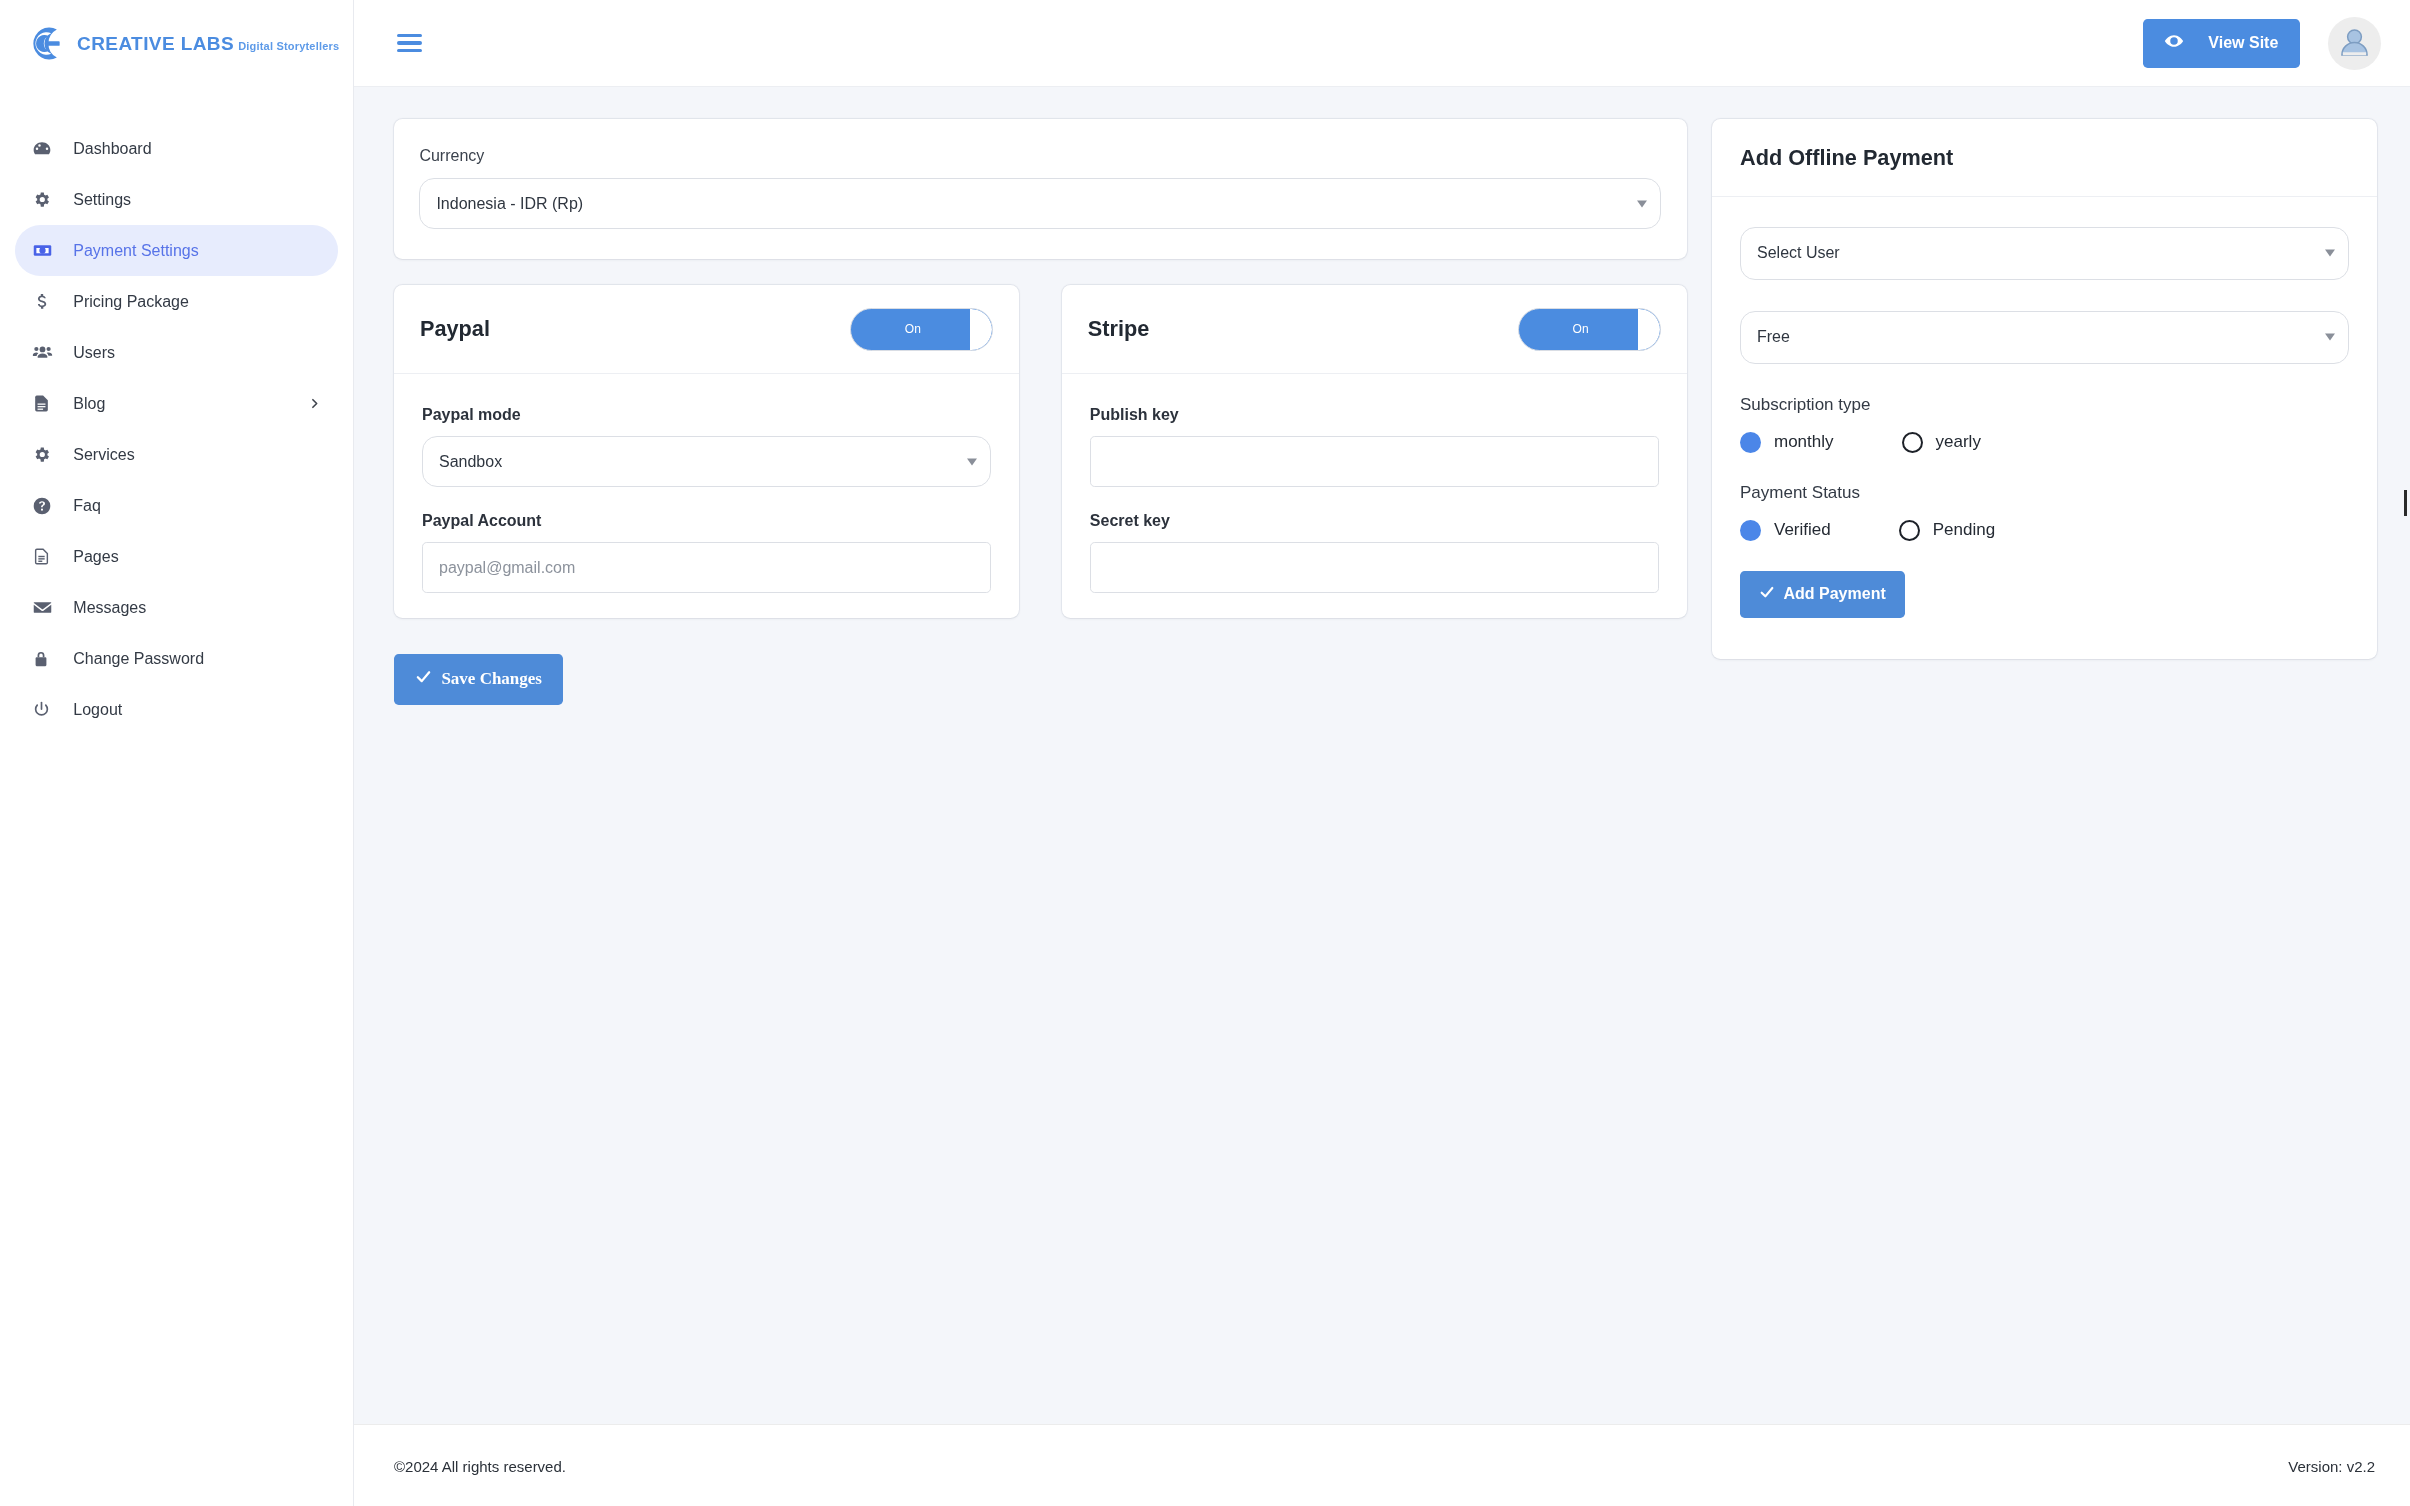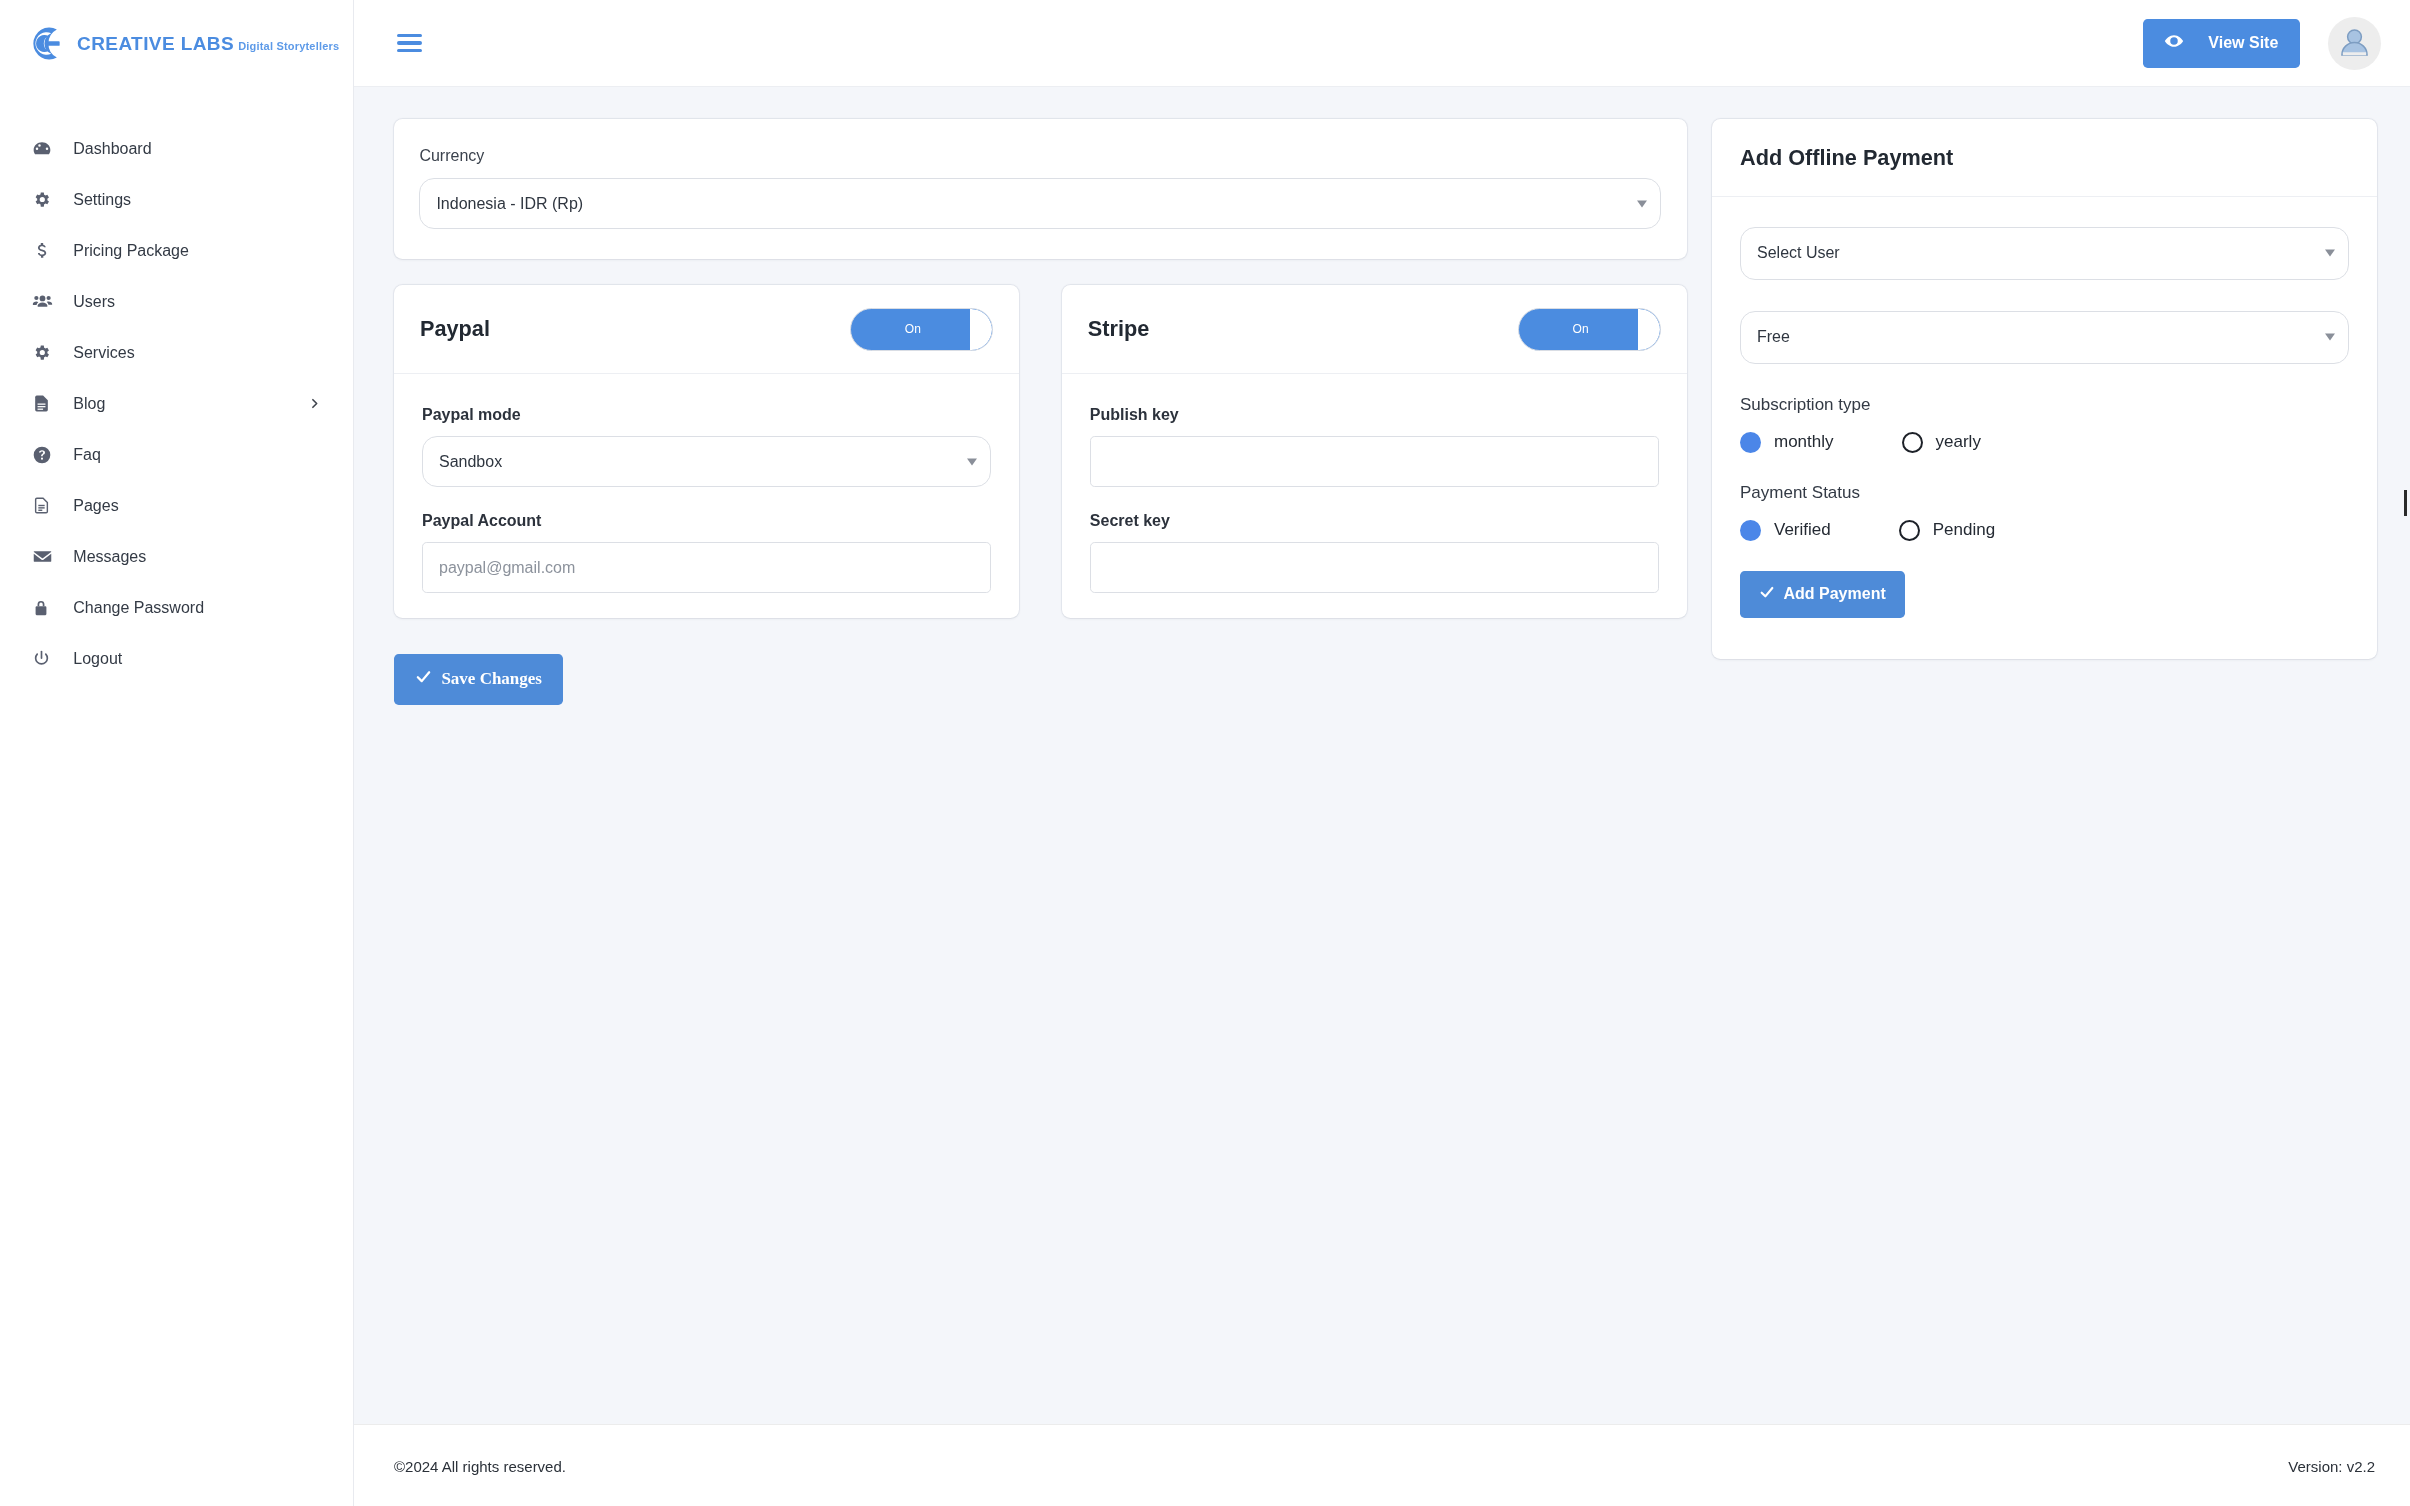--- a/index.html
+++ b/index.html
@@ -288,20 +288,30 @@
 
     <div class="nav-item">
       <span class="nav-icon">
         <svg width="19" height="19" viewBox="0 0 24 24" fill="currentColor">
           <path d="M19.4 13a7.6 7.6 0 0 0 0-2l2-1.6-2-3.4-2.4 1a7.5 7.5 0 0 0-1.7-1L14.9 3h-3.8l-.4 2.6c-.6.2-1.2.6-1.7 1l-2.4-1-2 3.4L6.6 11a7.6 7.6 0 0 0 0 2l-2 1.6 2 3.4 2.4-1c.5.4 1.1.8 1.7 1l.4 3h3.8l.4-3c.6-.2 1.2-.6 1.7-1l2.4 1 2-3.4-2-1.6zM13 15.3a3.3 3.3 0 1 1 0-6.6 3.3 3.3 0 0 1 0 6.6z"></path>
         </svg>
       </span>
       <span class="nav-label">Settings</span>
     </div>
 
+    <div class="nav-item active">
+      <span class="nav-icon">
+        <svg width="21" height="21" viewBox="0 0 24 24" fill="none" stroke="currentColor" stroke-width="2">
+          <rect x="2" y="6" width="20" height="12" rx="1.5" fill="currentColor" stroke="none"></rect>
+          <rect x="4" y="8" width="16" height="8" rx="1" fill="#ffffff"></rect>
+          <circle cx="12" cy="12" r="2.6" fill="currentColor"></circle>
+        </svg>
+      </span>
+      <span class="nav-label">Payment Settings</span>
+    </div>
 
     <div class="nav-item">
       <span class="nav-icon">
         <svg width="19" height="19" viewBox="0 0 24 24" fill="currentColor">
           <path d="M12.8 10.6c-2.3-.6-3-1.2-3-2.2 0-1.1 1.1-1.9 2.8-1.9 1.6 0 2.4.6 2.7 1.5h2.2c-.3-1.8-1.6-3-3.4-3.4V2.5h-3v2.1c-2 .4-3.6 1.7-3.6 3.8 0 2.5 2 3.7 5 4.4 2.6.6 3.2 1.5 3.2 2.5 0 .7-.5 1.9-2.8 1.9-2.1 0-3-1-3.1-2.2H7.5c.1 2.3 1.8 3.5 3.8 3.9v2.1h3v-2.1c2.1-.4 3.7-1.6 3.7-3.7 0-3-2.8-4-5.2-4.6z"></path>
         </svg>
       </span>
       <span class="nav-label">Pricing Package</span>
     </div>
 
@@ -315,41 +325,41 @@
           <path d="M5 12c-2.2 0-4 1.2-4 2.7V16h4.2c.2-1.3.9-2.4 2-3.2A6.6 6.6 0 0 0 5 12z"></path>
           <path d="M19 12c-.8 0-1.6.2-2.2.5 1.1.8 1.8 2 2 3.3H23v-1.2c0-1.4-1.8-2.6-4-2.6z"></path>
         </svg>
       </span>
       <span class="nav-label">Users</span>
     </div>
 
     <div class="nav-item">
       <span class="nav-icon">
         <svg width="19" height="19" viewBox="0 0 24 24" fill="currentColor">
-          <path d="M19.4 13a7.6 7.6 0 0 0 0-2l2-1.6-2-3.4-2.4 1a7.5 7.5 0 0 0-1.7-1L14.9 3h-3.8l-.4 2.6c-.6.2-1.2.6-1.7 1l-2.4-1-2 3.4L6.6 11a7.6 7.6 0 0 0 0 2l-2 1.6 2 3.4 2.4-1c.5.4 1.1.8 1.7 1l.4 3h3.8l.4-3c.6-.2 1.2-.6 1.7-1l2.4 1 2-3.4-2-1.6zM13 15.3a3.3 3.3 0 1 1 0-6.6 3.3 3.3 0 0 1 0 6.6z"></path>
-        </svg>
-      </span>
-      <span class="nav-label">Services</span>
-    </div>
-
-    <div class="nav-item">
-      <span class="nav-icon">
-        <svg width="19" height="19" viewBox="0 0 24 24" fill="currentColor">
           <path d="M14 2H6a2 2 0 0 0-2 2v16a2 2 0 0 0 2 2h12a2 2 0 0 0 2-2V8l-6-6z"></path>
           <rect x="7" y="12" width="10" height="1.6" fill="#fff"></rect>
           <rect x="7" y="15.2" width="10" height="1.6" fill="#fff"></rect>
           <rect x="7" y="18.4" width="7" height="1.6" fill="#fff"></rect>
         </svg>
       </span>
       <span class="nav-label">Blog</span>
       <span class="nav-chevron">
         <svg width="13" height="13" viewBox="0 0 24 24" fill="none" stroke="currentColor" stroke-width="3" stroke-linecap="round" stroke-linejoin="round">
           <polyline points="9 5 16 12 9 19"></polyline>
         </svg>
       </span>
+    </div>
+
+    <div class="nav-item">
+      <span class="nav-icon">
+        <svg width="19" height="19" viewBox="0 0 24 24" fill="currentColor">
+          <path d="M19.4 13a7.6 7.6 0 0 0 0-2l2-1.6-2-3.4-2.4 1a7.5 7.5 0 0 0-1.7-1L14.9 3h-3.8l-.4 2.6c-.6.2-1.2.6-1.7 1l-2.4-1-2 3.4L6.6 11a7.6 7.6 0 0 0 0 2l-2 1.6 2 3.4 2.4-1c.5.4 1.1.8 1.7 1l.4 3h3.8l.4-3c.6-.2 1.2-.6 1.7-1l2.4 1 2-3.4-2-1.6zM13 15.3a3.3 3.3 0 1 1 0-6.6 3.3 3.3 0 0 1 0 6.6z"></path>
+        </svg>
+      </span>
+      <span class="nav-label">Services</span>
     </div>
 
     <div class="nav-item">
       <span class="nav-icon">
         <svg width="20" height="20" viewBox="0 0 24 24" fill="currentColor">
           <circle cx="12" cy="12" r="10"></circle>
           <path d="M12 6.2c-2 0-3.4 1.1-3.7 2.8h2c.2-.7.8-1.1 1.6-1.1.9 0 1.5.5 1.5 1.2 0 .6-.3 1-1.2 1.6-.9.6-1.3 1.2-1.3 2.2v.5h2v-.4c0-.6.2-.9 1.1-1.5 1.1-.7 1.6-1.5 1.6-2.5 0-1.7-1.4-2.8-3.6-2.8zM12 15.1a1.2 1.2 0 1 0 0 2.5 1.2 1.2 0 0 0 0-2.5z" fill="#fff"></path>
         </svg>
       </span>
       <span class="nav-label">Faq</span>

